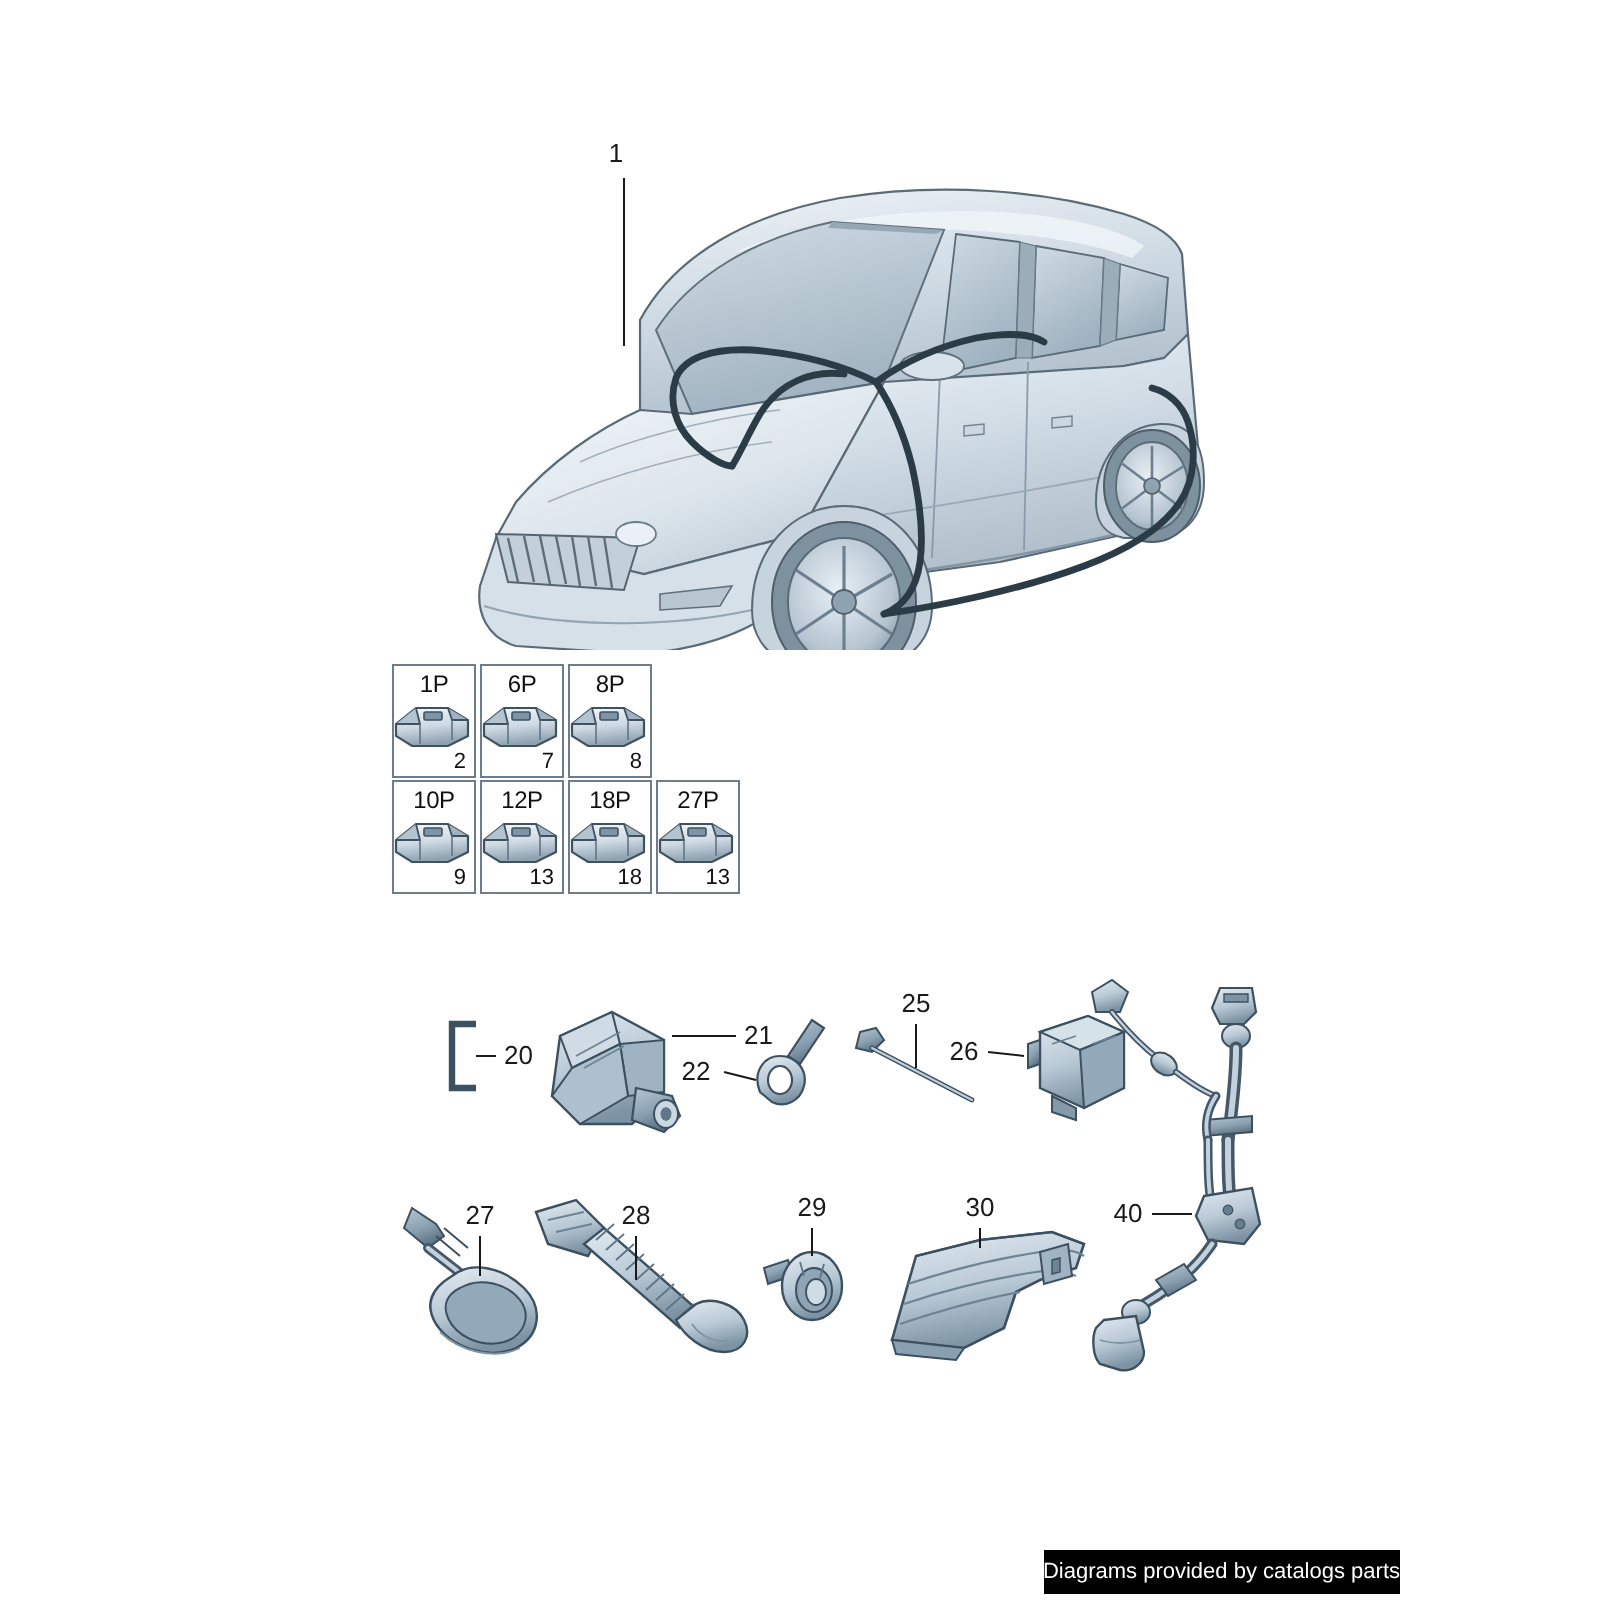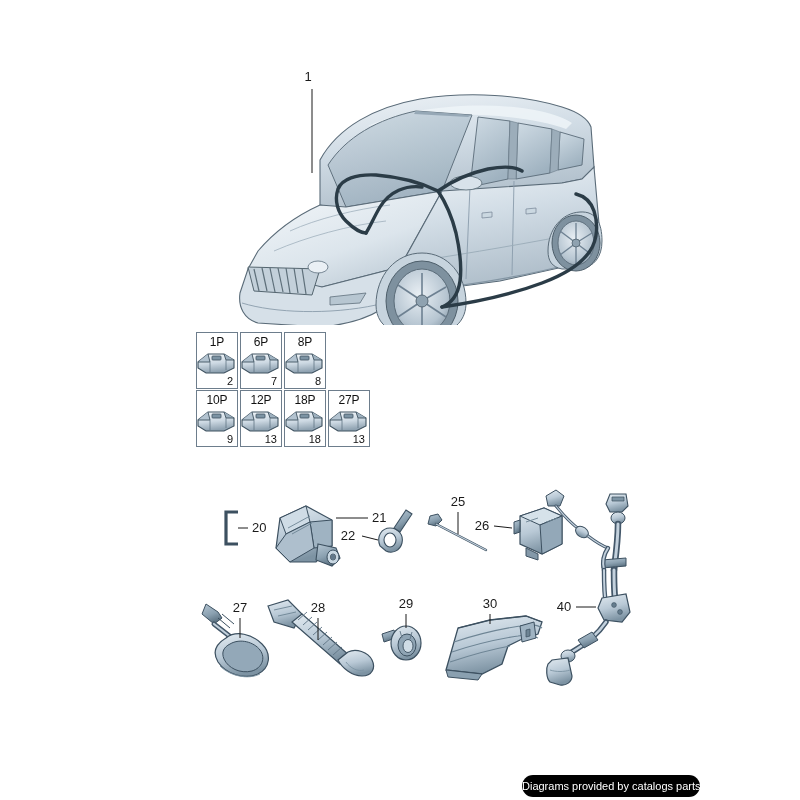--- a/index.html
+++ b/index.html
@@ -105,22 +105,21 @@
   
   #footer-bar {
     position: absolute;
     left: 522px;
     top: 775px;
     width: 178px;
     height: 22px;
     background: #000000;
     display: flex;
     align-items: center;
-    justify-content: flex-start;
-    border-radius: 11px;
+    justify-content: flex-end;
   }
   #footer-text {
     color: #ffffff;
     font-size: 11px;
     font-family: "Liberation Sans", sans-serif;
     white-space: nowrap;
   }
 </style>
 </head>
 <body>

